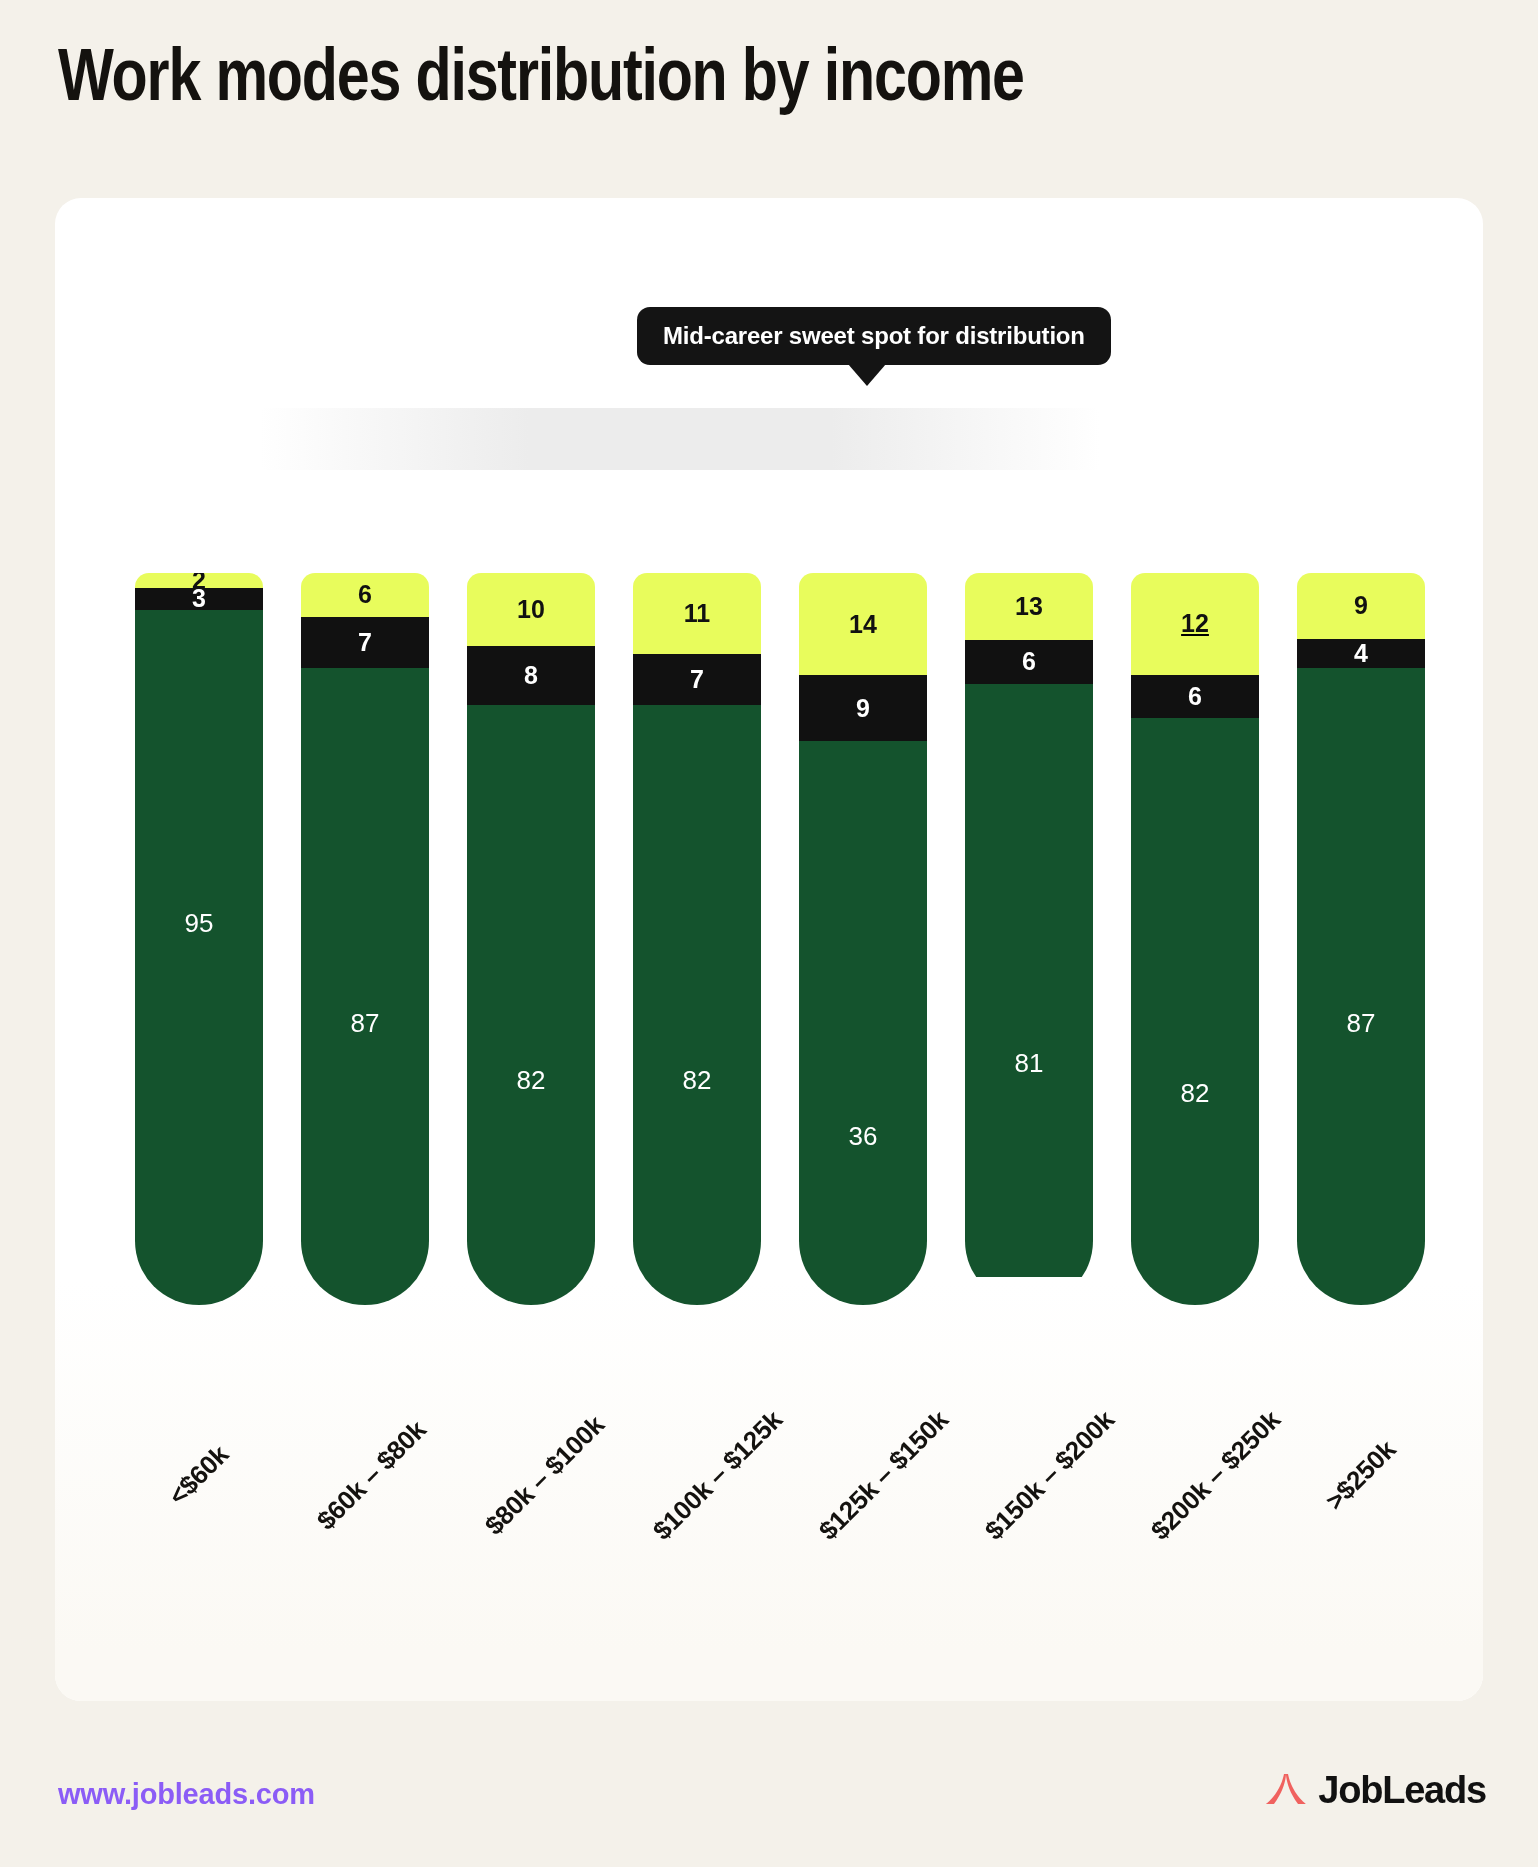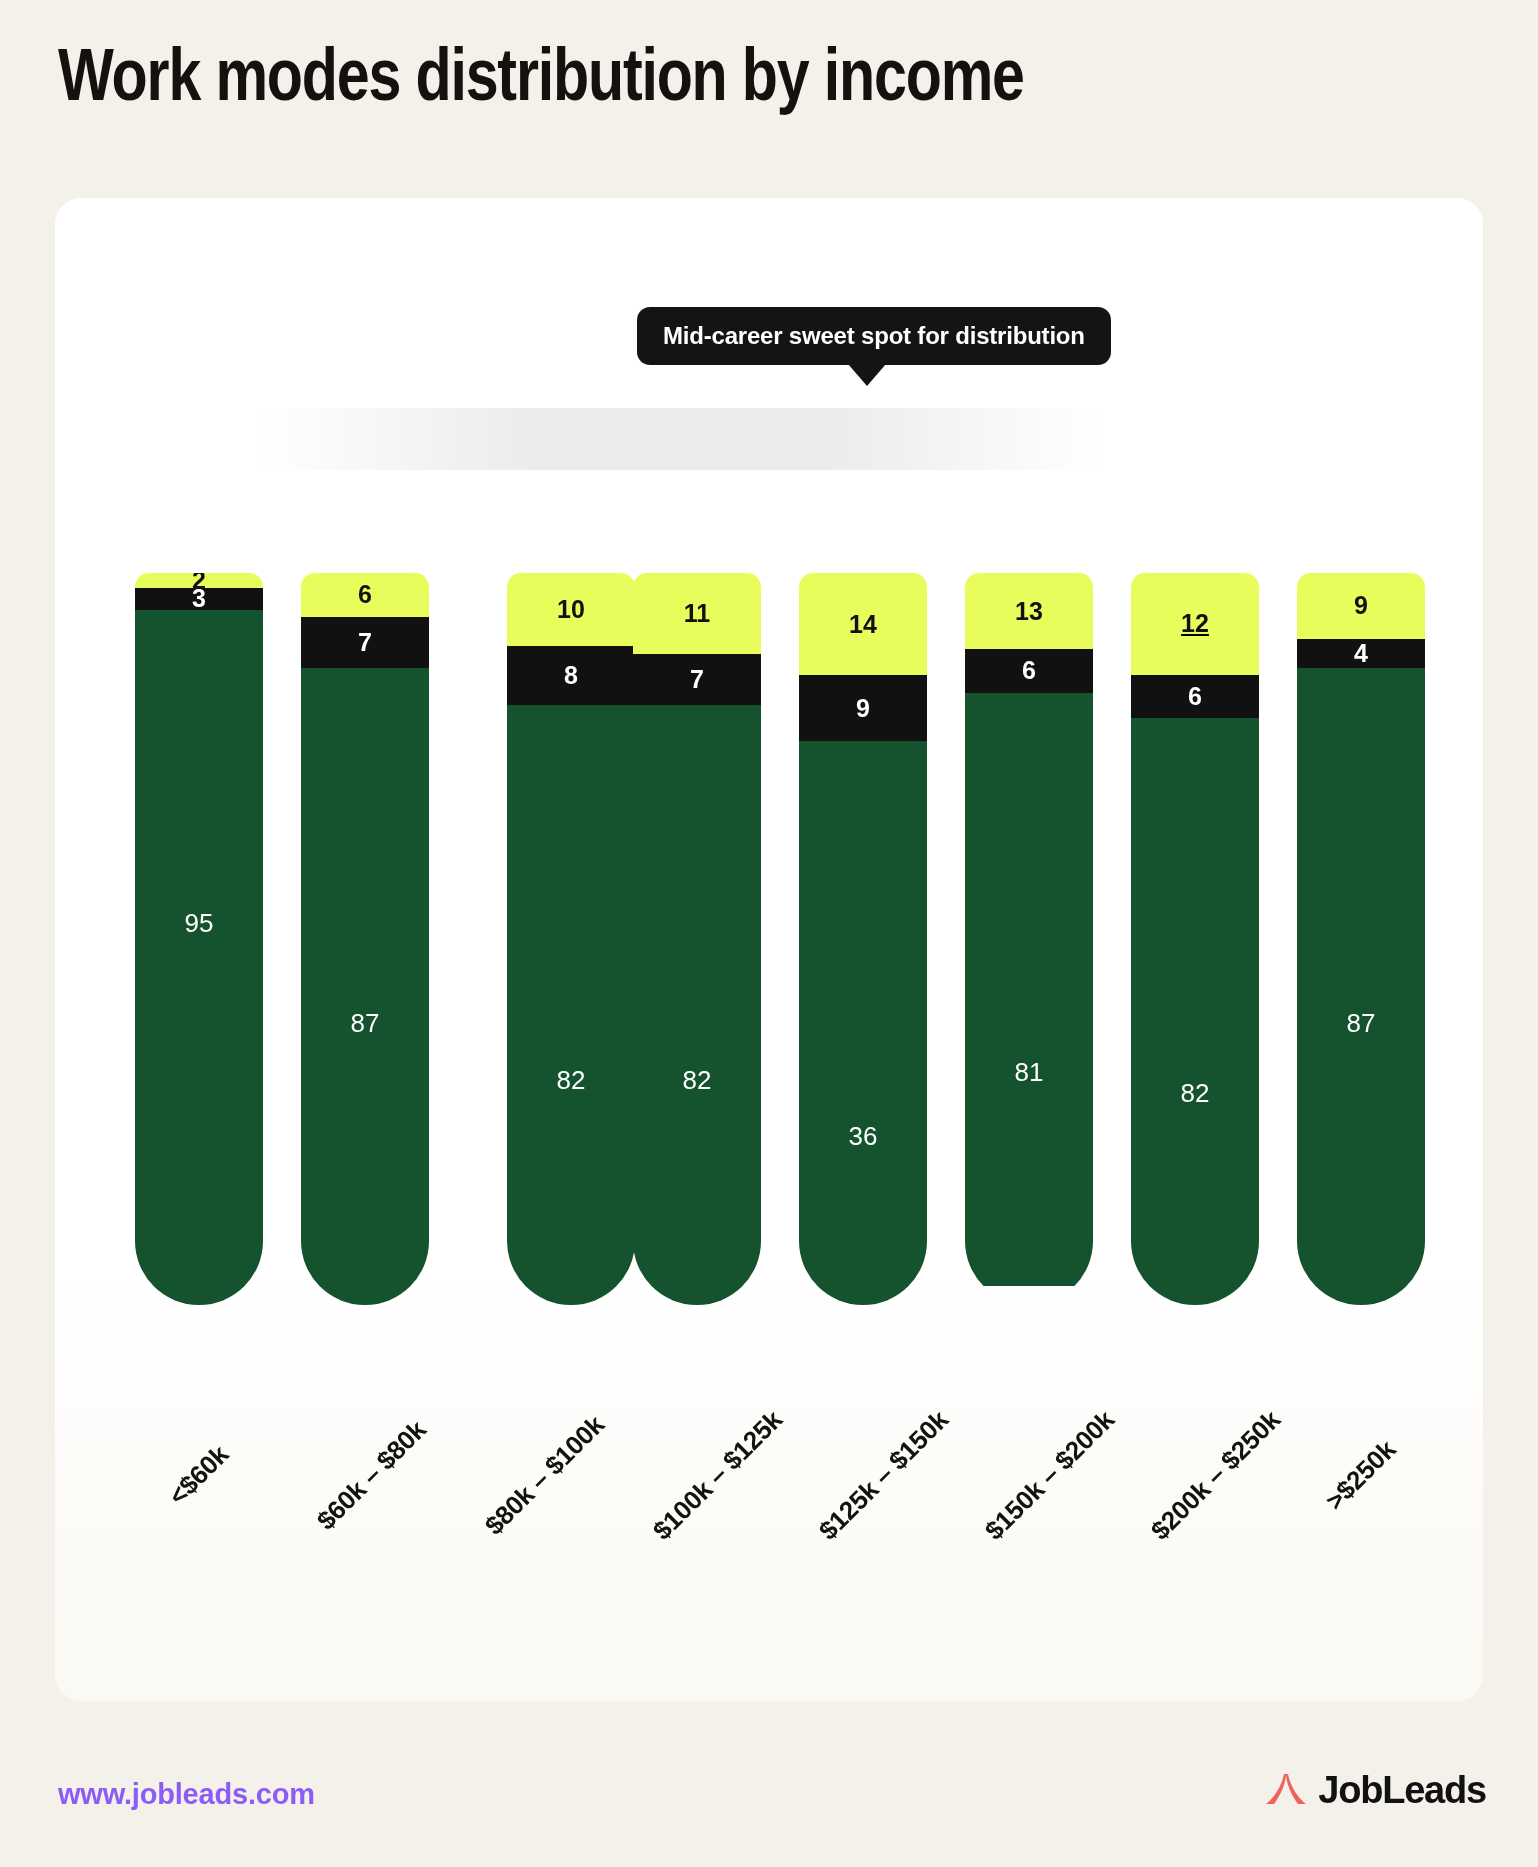--- a/index.html
+++ b/index.html
@@ -225,21 +225,21 @@
           <div class="seg seg-remote" style="height: 51.24px;">
             <span class="seg-label">7</span>
           </div>
           <div class="seg seg-onsite" style="height: 636.84px;">
             <span class="seg-label" style="margin-top: 342px;">87</span>
           </div>
         </div>
       </div>
       <div class="x-label" style="left: 246px;"><span>$60k – $80k</span></div>
       <div class="bar-group" style="left: 412px;">
-        <div class="bar-stack" style="height: 732px; margin-left: 40px;">
+        <div class="bar-stack" style="height: 732px;">
           <div class="seg seg-hybrid" style="height: 73.2px;">
             <span class="seg-label">10</span>
           </div>
           <div class="seg seg-remote" style="height: 58.56px;">
             <span class="seg-label">8</span>
           </div>
           <div class="seg seg-onsite" style="height: 600.24px;">
             <span class="seg-label" style="margin-top: 362px;">82</span>
           </div>
         </div>
@@ -268,21 +268,21 @@
             <span class="seg-label">9</span>
           </div>
           <div class="seg seg-onsite" style="height: 563.64px;">
             <span class="seg-label" style="margin-top: 382px;">36</span>
           </div>
         </div>
       </div>
       <div class="x-label" style="left: 744px;"><span>$125k – $150k</span></div>
       <div class="bar-group" style="left: 910px;">
         <div class="bar-stack" style="height: 732px;">
-          <div class="seg seg-hybrid" style="height: 76px;">
+          <div class="seg seg-hybrid" style="height: 67px;">
             <span class="seg-label">13</span>
           </div>
           <div class="seg seg-remote" style="height: 43.92px;">
             <span class="seg-label">6</span>
           </div>
           <div class="seg seg-onsite" style="height: 592.92px;">
             <span class="seg-label" style="margin-top: 366px;">81</span>
           </div>
         </div>
       </div>

